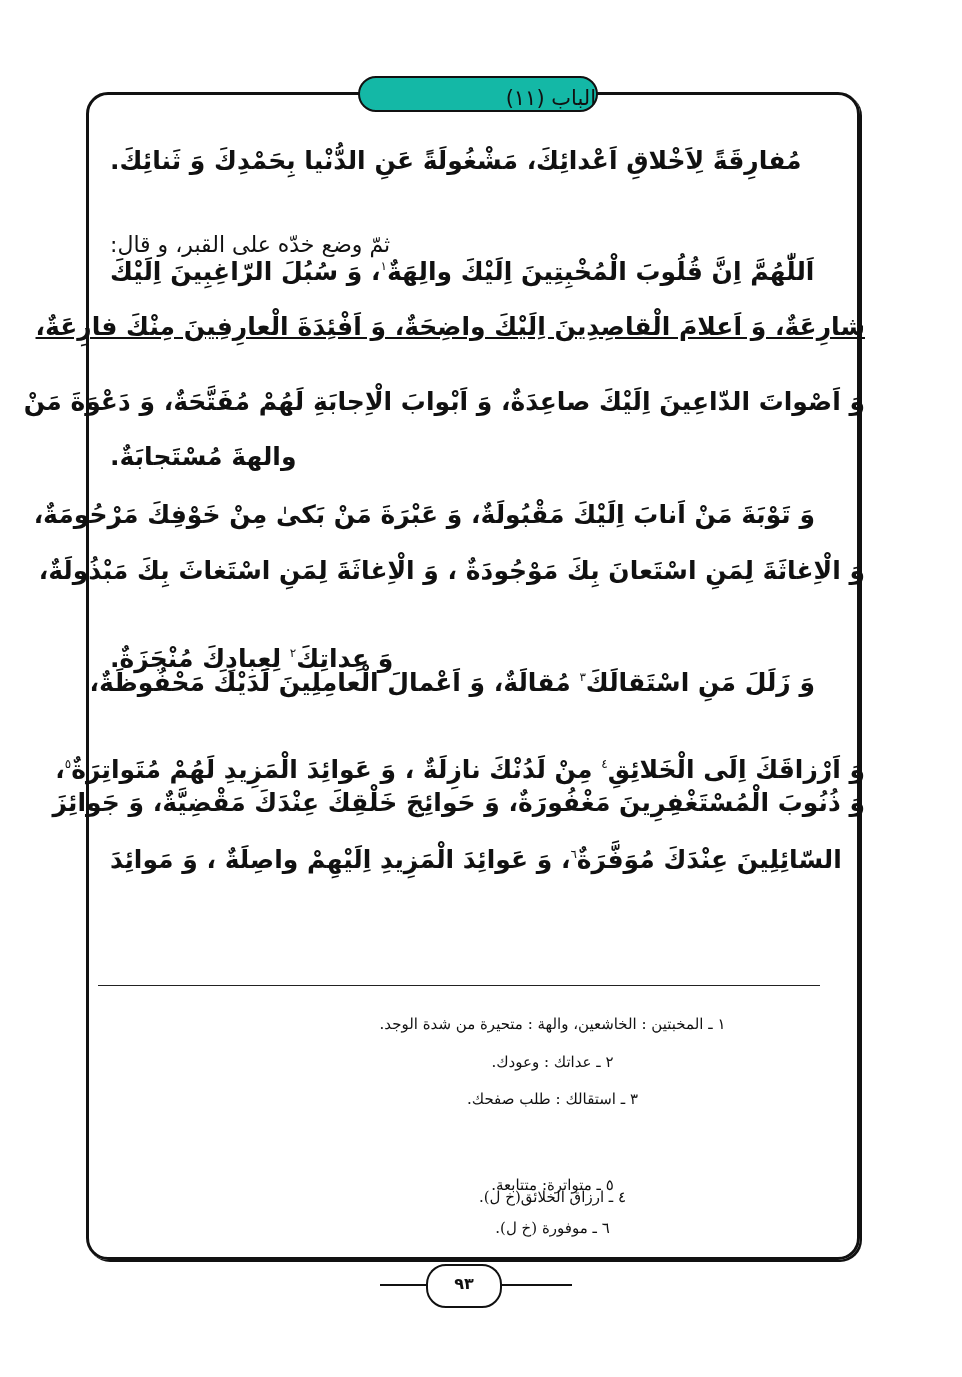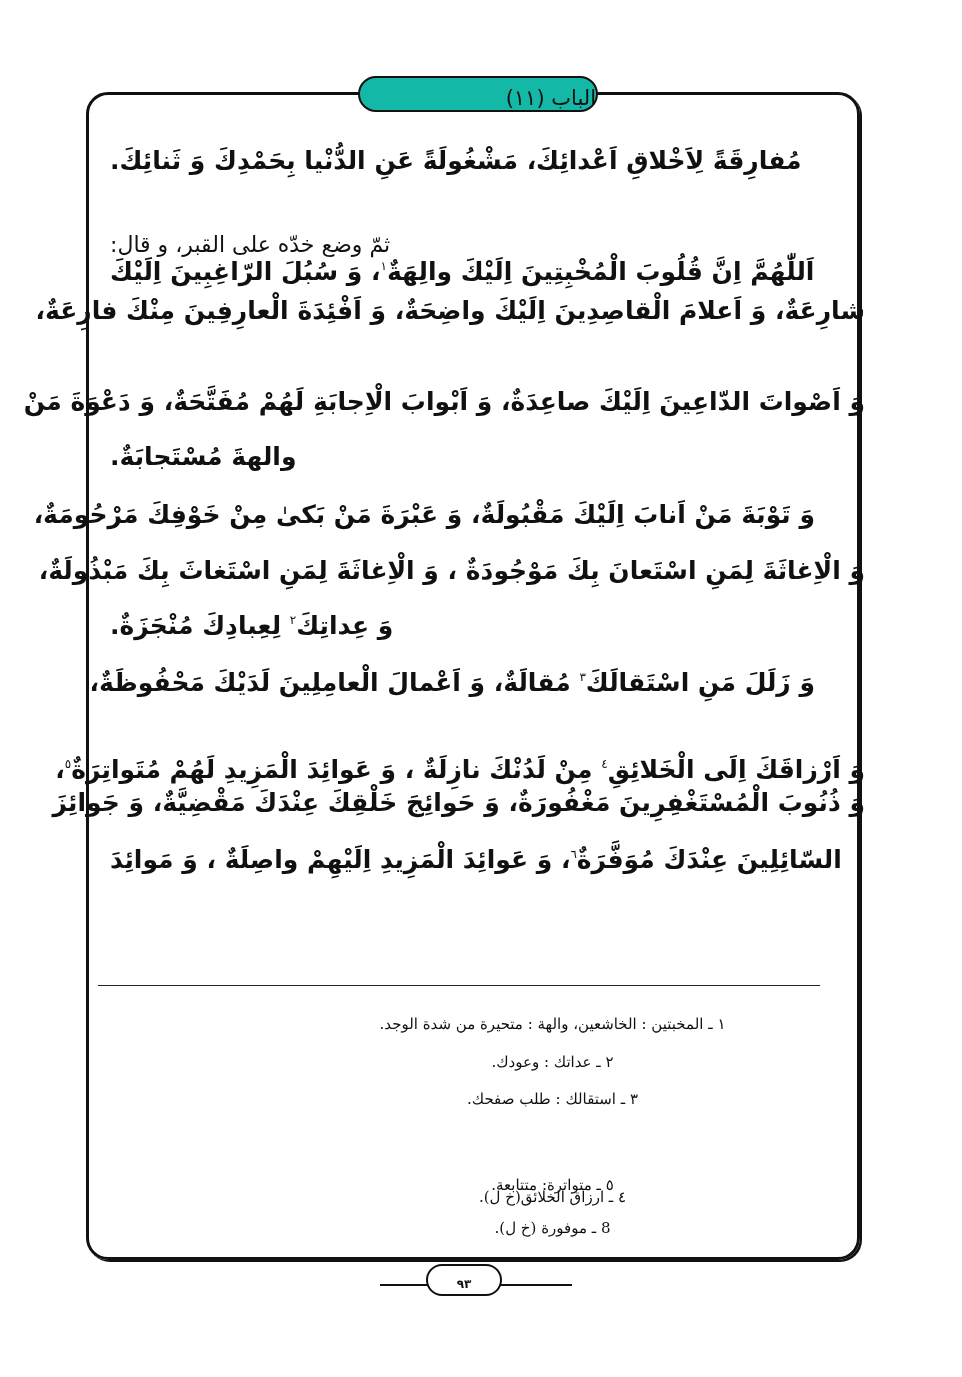--- a/index.html
+++ b/index.html
@@ -34,50 +34,50 @@
     .rule {
       position: absolute; left: 98px; top: 985px; width: 722px; height: 0;
       border-top: 1.5px solid #222;
     }
     .footnote {
       position: absolute; left: 300px; width: 505px;
       direction: rtl; text-align: center;
       font-family: "DejaVu Serif", serif; font-size: 15px; white-space: nowrap;
     }
     .page-badge {
-      position: absolute; left: 426px; top: 1264px; width: 76px; height: 32px;
+      position: absolute; left: 426px; top: 1264px; width: 76px; height: 44px;
       background: #fff; border: 2.5px solid #111; border-radius: 20px;
       box-sizing: border-box; text-align: center;
       font-family: "DejaVu Sans", sans-serif; font-weight: bold;
-      font-size: 12px; line-height: 36px;
+      font-size: 16px; line-height: 36px;
     }
     .page-line {
       position: absolute; top: 1284px; height: 0; border-top: 2px solid #111;
     }
   </style>
 </head>
 <body>
 
 <div class="frame"></div>
 
 <div class="chapter-badge">الباب (١١)</div>
 
 <div class="body-text" style="top:146px;">مُفارِقَةً لِاَخْلاقِ اَعْدائِكَ، مَشْغُولَةً عَنِ الدُّنْيا بِحَمْدِكَ وَ ثَنائِكَ.</div>
 <div class="body-text narration indent" style="top:212px;margin-top:20px;">ثمّ وضع خدّه على القبر، و قال:</div>
 
 <div class="body-text" style="top:257px;">
   <span>اَللّٰهُمَّ اِنَّ قُلُوبَ الْمُخْبِتِينَ اِلَيْكَ والِهَةٌ</span><sup class="fn">١</sup><span>، وَ سُبُلَ الرّاغِبِينَ اِلَيْكَ</span>
 </div>
-<div class="body-text" style="top:296px;">شارِعَةٌ، وَ اَعلامَ الْقاصِدِينَ اِلَيْكَ واضِحَةٌ، وَ اَفْئِدَةَ الْعارِفِينَ مِنْكَ فازِعَةٌ،</div>
+<div class="body-text" style="top:312px;text-decoration:underline;">شارِعَةٌ، وَ اَعلامَ الْقاصِدِينَ اِلَيْكَ واضِحَةٌ، وَ اَفْئِدَةَ الْعارِفِينَ مِنْكَ فازِعَةٌ،</div>
 <div class="body-text" style="top:387px;">وَ اَصْواتَ الدّاعِينَ اِلَيْكَ صاعِدَةٌ، وَ اَبْوابَ الْاِجابَةِ لَهُمْ مُفَتَّحَةٌ، وَ دَعْوَةَ مَنْ</div>
 <div class="body-text" style="top:442px;">والهةَ مُسْتَجابَةٌ.</div>
 
 <div class="body-text indent" style="top:500px;">وَ تَوْبَةَ مَنْ اَنابَ اِلَيْكَ مَقْبُولَةٌ، وَ عَبْرَةَ مَنْ بَكىٰ مِنْ خَوْفِكَ مَرْحُومَةٌ،</div>
 <div class="body-text" style="top:556px;">وَ الْاِغاثَةَ لِمَنِ اسْتَعانَ بِكَ مَوْجُودَةٌ ، وَ الْاِغاثَةَ لِمَنِ اسْتَغاثَ بِكَ مَبْذُولَةٌ،</div>
-<div class="body-text" style="top:611px;">
+<div class="body-text" style="top:644px;">
   <span>وَ عِداتِكَ</span><sup class="fn">٢</sup> <span>لِعِبادِكَ مُنْجَزَةٌ.</span>
 </div>
 
 <div class="body-text indent" style="top:668px;">
   <span>وَ زَلَلَ مَنِ اسْتَقالَكَ</span><sup class="fn">٣</sup> <span>مُقالَةٌ، وَ اَعْمالَ الْعامِلِينَ لَدَيْكَ مَحْفُوظَةٌ،</span>
 </div>
 <div class="body-text" style="top:755px;">
   <span>وَ اَرْزاقَكَ اِلَى الْخَلائِقِ</span><sup class="fn">٤</sup> <span>مِنْ لَدُنْكَ نازِلَةٌ ، وَ عَوائِدَ الْمَزِيدِ لَهُمْ مُتَواتِرَةٌ</span><sup class="fn">٥</sup><span>،</span>
 </div>
 <div class="body-text" style="top:788px;">وَ ذُنُوبَ الْمُسْتَغْفِرِينَ مَغْفُورَةٌ، وَ حَوائِجَ خَلْقِكَ عِنْدَكَ مَقْضِيَّةٌ، وَ جَوائِزَ</div>
@@ -85,17 +85,17 @@
   <span>السّائِلِينَ عِنْدَكَ مُوَفَّرَةٌ</span><sup class="fn">٦</sup><span>، وَ عَوائِدَ الْمَزِيدِ اِلَيْهِمْ واصِلَةٌ ، وَ مَوائِدَ</span>
 </div>
 
 <div class="rule"></div>
 
 <div class="footnote" style="top:1015px;">١ ـ المخبتين : الخاشعين، والهة : متحيرة من شدة الوجد.</div>
 <div class="footnote" style="top:1053px;">٢ ـ عداتك : وعودك.</div>
 <div class="footnote" style="top:1090px;">٣ ـ استقالك : طلب صفحك.</div>
 <div class="footnote" style="top:1188px;">٤ ـ ارزاق الخلائق(خ ل).</div>
 <div class="footnote" style="top:1176px;">٥ ـ متواترة: متتابعة.</div>
-<div class="footnote" style="top:1219px;">8 ـ موفورة (خ ل).</div>
+<div class="footnote" style="top:1219px;">٦ ـ موفورة (خ ل).</div>
 
 <div class="page-line" style="left:380px; width:48px;"></div>
 <div class="page-line" style="left:500px; width:72px;"></div>
 <div class="page-badge">٩٣</div>
 
 </body></html>

